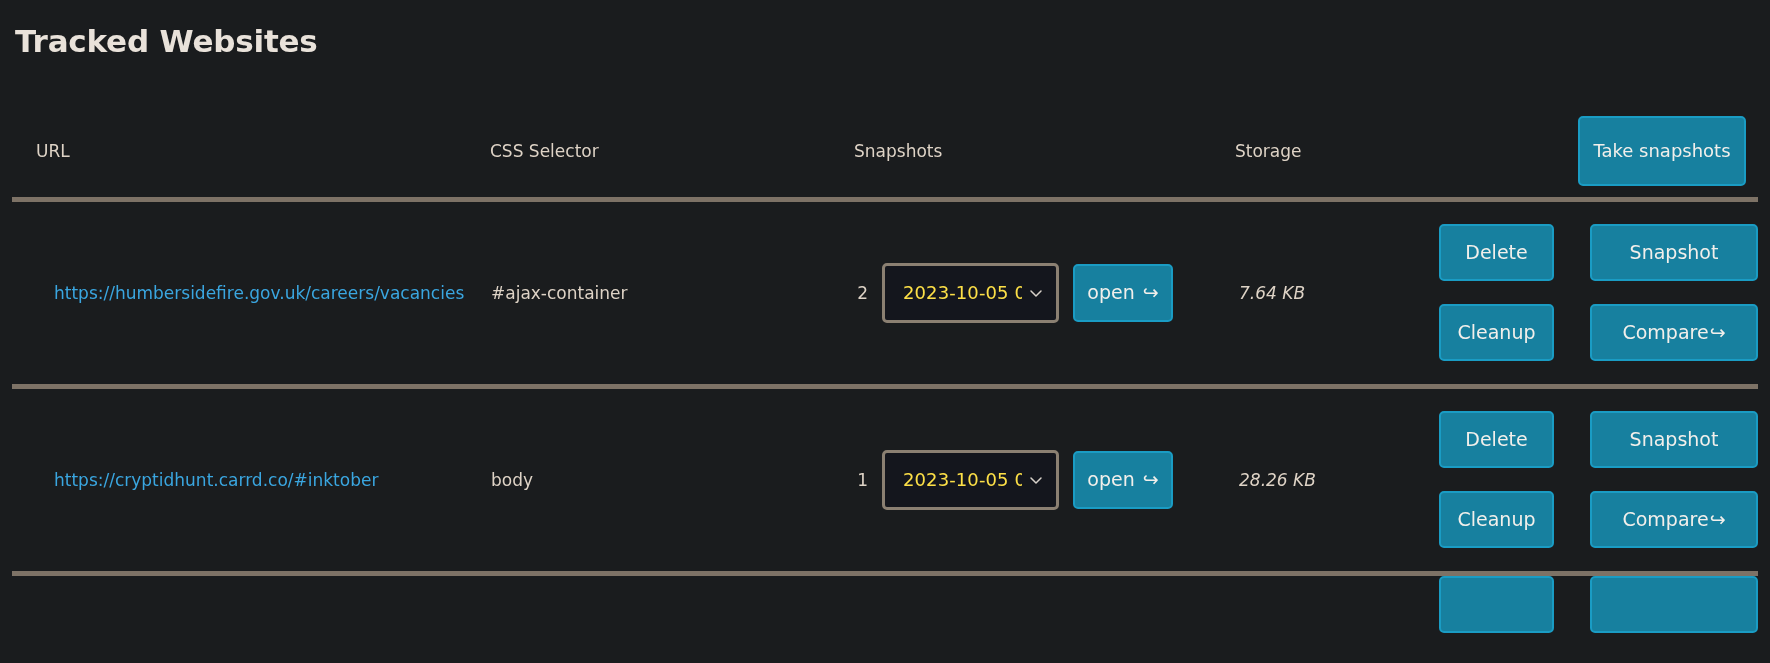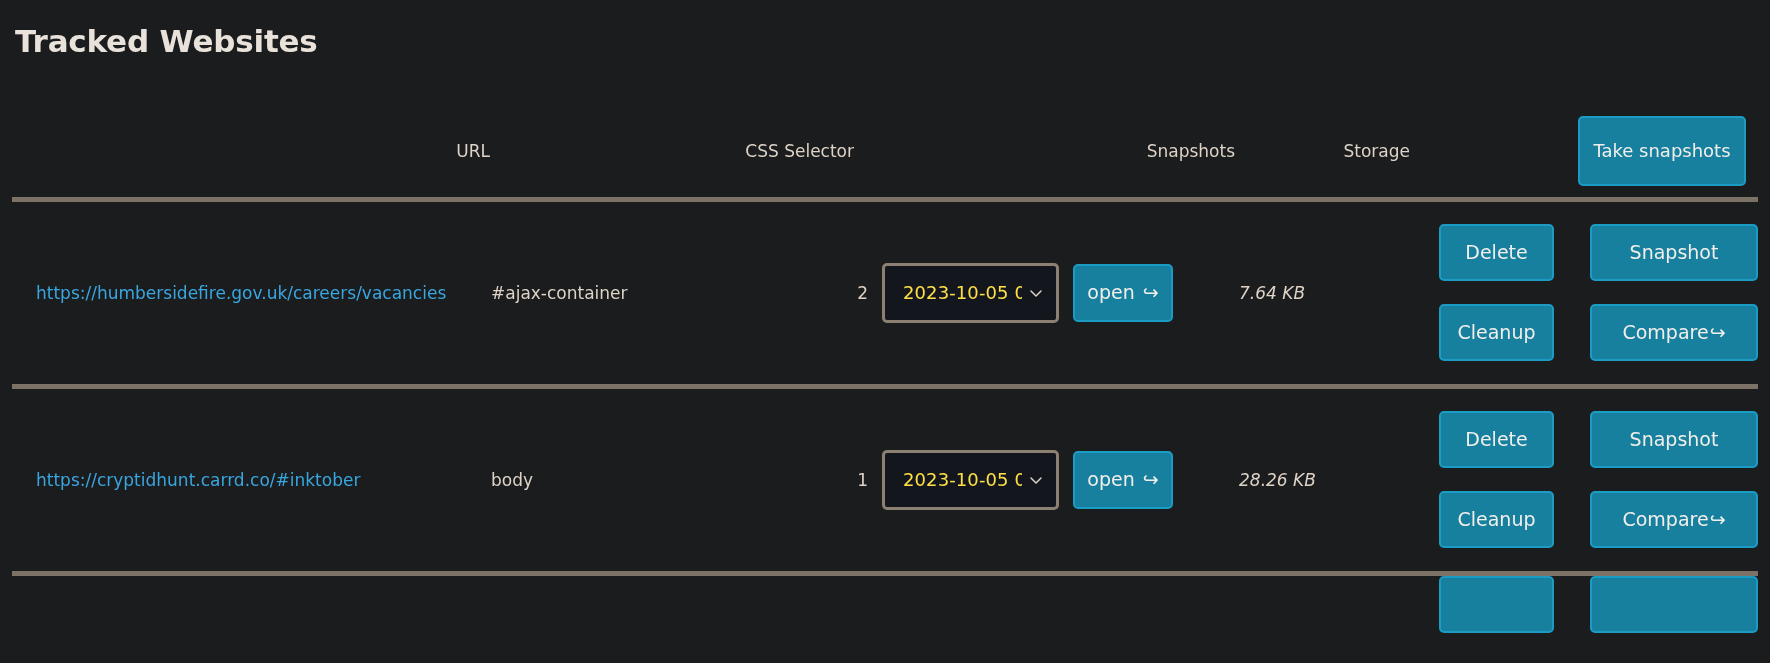--- a/index.html
+++ b/index.html
@@ -45,21 +45,21 @@
     border-collapse:collapse;
     table-layout:fixed;
   }
   table.sites col.c-url{width:478px;}
   table.sites col.c-sel{width:364px;}
   table.sites col.c-snap{width:381px;}
   table.sites col.c-store{width:175px;}
   table.sites col.c-act{width:348px;}
 
   thead th{
-    text-align:right;
+    text-align:left;
     font-weight:400;
     font-size:17px;
     color:var(--muted);
     padding:0 0 0 0;
     vertical-align:middle;
     height:93px;
   }
   thead th.h-url{padding-left:24px;}
   thead th.h-actions{text-align:right;padding-right:12px;}
 
@@ -73,20 +73,21 @@
   tbody tr.site-row.partial > td{
     height:40px;
   }
 
   td.url-cell{padding-left:24px;}
   a.site-link{
     color:var(--link);
     text-decoration:none;
     font-size:17px;
     word-break:break-all;
+    margin-left:18px;
   }
   td.selector-cell{color:var(--muted);font-size:17px;}
 
   td.snapshots-cell{
     padding:0;
   }
   .snap-wrap{
     display:flex;
     align-items:center;
     gap:14px;

